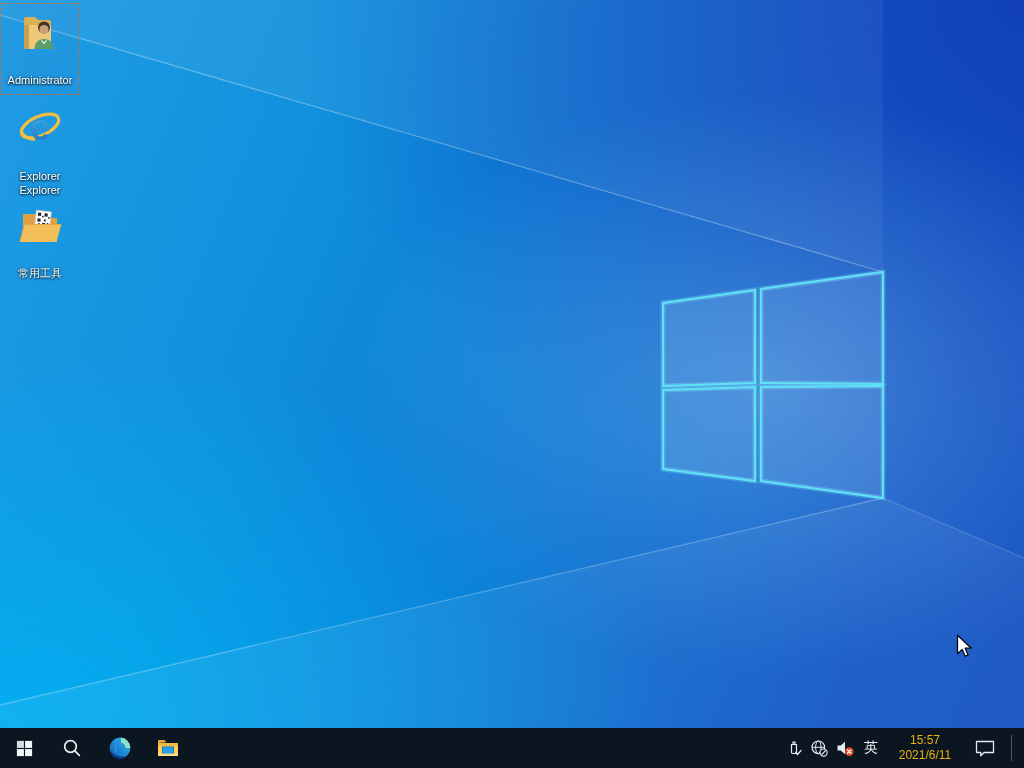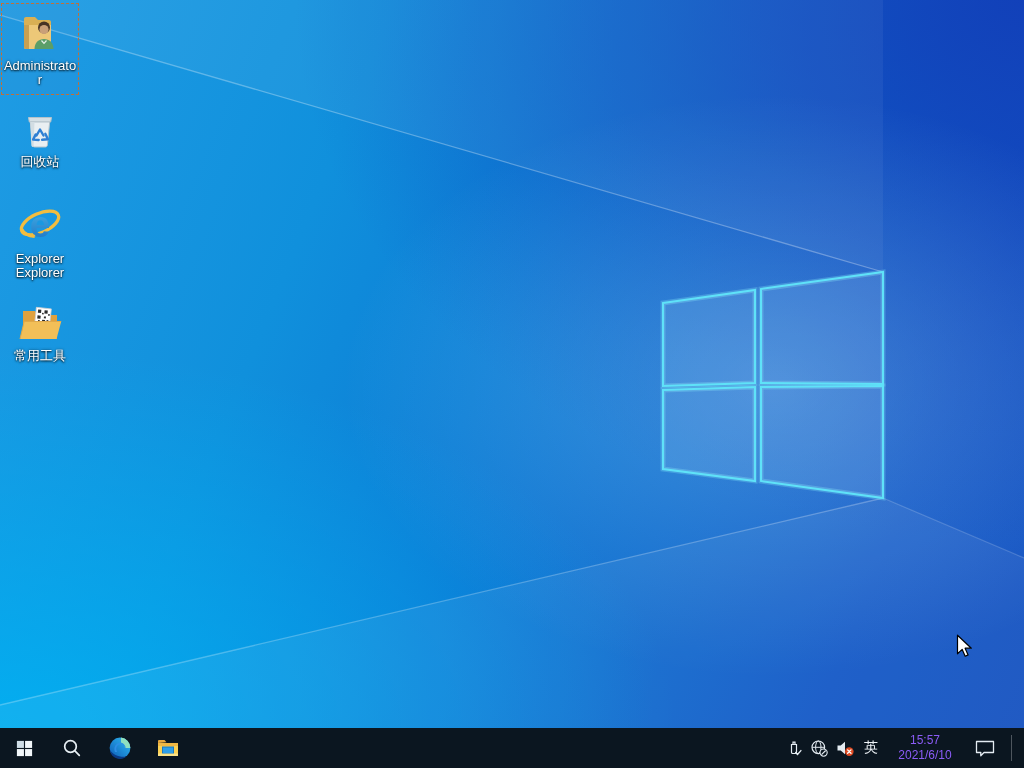--- a/index.html
+++ b/index.html
@@ -20,35 +20,35 @@
   .fx{position:absolute;left:0;top:0;}
   
   .icon-col{position:absolute;left:1px;top:3px;width:78px;}
   .cell{
     width:78px;height:97px;box-sizing:border-box;display:flex;flex-direction:column;
     align-items:center;padding-top:5px;cursor:default;
   }
   .cell.sel{border:1px dashed rgba(201,110,48,.95);background:rgba(70,130,200,.10);height:92px;margin-bottom:5px;}
   .cell .ic{width:48px;height:48px;flex:0 0 auto;}
   .cell .lbl{
-    margin-top:2px;max-width:76px;text-align:center;font-size:13px;line-height:14px;color:#fff;
+    margin-top:16px;max-width:76px;text-align:center;font-size:11px;line-height:14px;color:#fff;
     text-shadow:0 1px 2px rgba(0,0,0,.9),0 0 3px rgba(0,0,0,.55);
     overflow-wrap:anywhere;word-break:break-word;
   }
   
   .taskbar{
     position:absolute;left:0;right:0;bottom:0;height:40px;background:#0b1620;
     display:flex;align-items:center;color:#e8eff5;
   }
   .tb-btn{width:48px;height:40px;display:flex;align-items:center;justify-content:center;flex:0 0 auto;}
   .tb-spacer{flex:1;}
   .tray{display:flex;align-items:center;gap:7px;height:40px;}
   .tray-ic{display:flex;align-items:center;justify-content:center;height:40px;}
   .ime{font-size:14px;color:#eef3f7;padding:0 2px;}
-  .clock{width:76px;text-align:center;font-size:12px;line-height:15px;color:#8b5cf6;}
+  .clock{width:76px;text-align:center;font-size:12px;line-height:15px;color:#eab308;}
   .tb-divider{width:1px;height:26px;background:rgba(255,255,255,.28);margin-left:4px;}
   .show-desktop{width:5px;height:40px;}
   
   .cursor{position:absolute;left:956px;top:634px;pointer-events:none;}
 </style>
 </head>
 <body>
 
 <div class="screen">
 
@@ -86,35 +86,20 @@
           <circle cx="28" cy="20.5" r="4.6" fill="#c9a078"></circle>
           <path d="M18.5 40c0-6.5 4.2-10 9.5-10s9.5 3.5 9.5 10z" fill="#5b9e68"></path>
           <path d="M25.5 31.5l2.5 2.8 2.5-2.8" fill="none" stroke="#e8f0e8" stroke-width="1.2"></path>
         </svg>
       </div>
       <div class="lbl">Administrator</div>
     </div>
 
 
 
-    <div class="cell">
-      <div class="ic">
-        <svg viewBox="0 0 48 48" width="48" height="48">
-          <path d="M12.5 12.5h23l-.8 4.5h-21.4z" fill="#d6e0e5" stroke="#b4c3cb" stroke-width="1"></path>
-          <path d="M14.3 17h19.4l-2.3 23.2c-.1 1-1 1.8-2 1.8H18.6c-1 0-1.9-.8-2-1.8z" fill="#e9eff2" stroke="#b4c3cb" stroke-width="1"></path>
-          <path d="M14.3 17h4.2l-1 25h-.2c-1 0-1.9-.8-2-1.8z" fill="#d2dde3"></path>
-          <g stroke="#2f7fd3" stroke-width="2.4" fill="none" stroke-linecap="round" stroke-linejoin="round">
-            <path d="M20.5 30.5l3.5-6 3.5 6"></path>
-            <path d="M29.3 28.8l2.6 5.4-5.8.6"></path>
-            <path d="M22.7 35l-5.6-.4 2.6-5.2"></path>
-          </g>
-        </svg>
-      </div>
-      <div class="lbl">回收站</div>
-    </div>
 
     <div class="cell">
       <div class="ic">
         <svg viewBox="0 0 48 48" width="48" height="48">
           <defs>
             <linearGradient id="ieg" x1="0" y1="0" x2="0" y2="1">
               <stop offset="0" stop-color="#49b8ec"></stop>
                 <stop offset="1" stop-color="#1a6fc0"></stop>
             </linearGradient>
           </defs>
@@ -231,21 +216,21 @@
           <path d="M2.5 6.5h3.2L10 2.7v12.6l-4.3-3.8H2.5z" fill="#e4ecf2"></path>
           <circle cx="14.3" cy="12.6" r="4.3" fill="#dd4a22"></circle>
           <path d="M12.6 10.9l3.4 3.4M16 10.9l-3.4 3.4" stroke="#fff" stroke-width="1.3" stroke-linecap="round"></path>
         </svg>
       </div>
 
       <div class="ime">英</div>
 
       <div class="clock">
         <div>15:57</div>
-        <div>2021/6/10</div>
+        <div>2021/6/11</div>
       </div>
 
       <div class="tray-ic" style="width:30px">
         <svg width="22" height="19" viewBox="0 0 22 19">
           <path d="M2.5 2.5h17v11h-9.5l-3.2 3.2v-3.2H2.5z" fill="none" stroke="#e4ecf2" stroke-width="1.3" stroke-linejoin="round"></path>
         </svg>
       </div>
 
       <div class="tb-divider"></div>
       <div class="show-desktop"></div>

